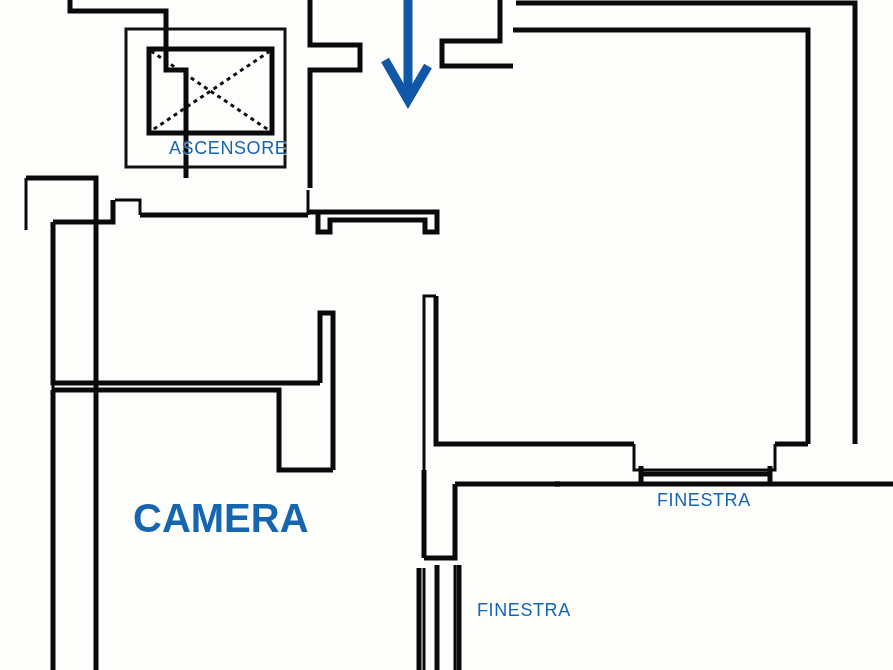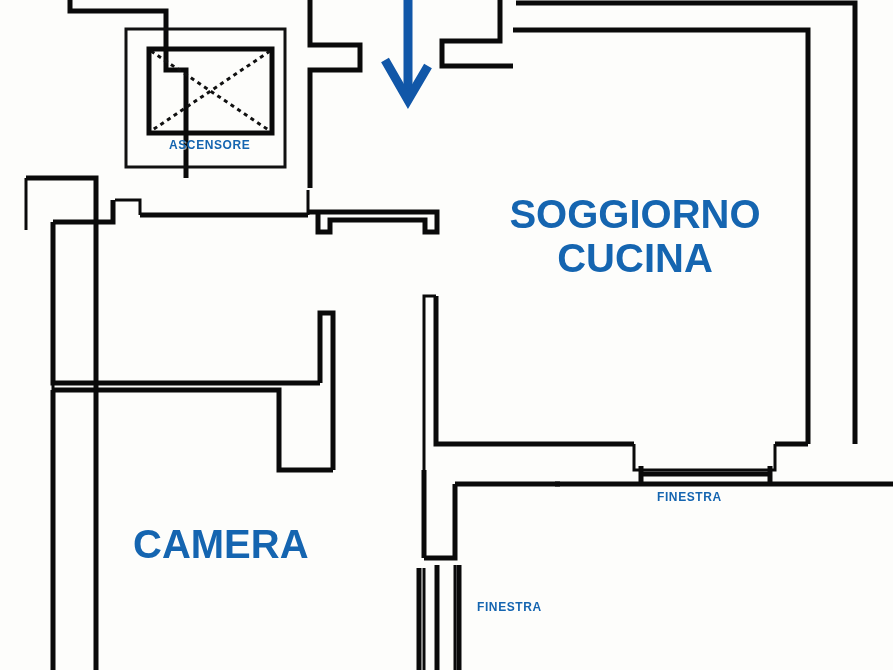--- a/index.html
+++ b/index.html
@@ -32,22 +32,22 @@
     white-space: nowrap;
     letter-spacing: 0px;
     text-shadow: 1px 1px 0 rgba(255,255,255,0.6);
     user-select: none;
   }
   .room-label.big {
     font-size: 40px;
     line-height: 44px;
   }
   .room-label.small {
-    font-size: 12px;
-    font-weight: bold;
+    font-size: 18px;
+    font-weight: normal;
     letter-spacing: 0.6px;
   }
   .wall-main { fill: none; stroke: #0a0a0a; stroke-width: 5; stroke-linejoin: miter; stroke-linecap: butt; }
   .wall-thin { fill: none; stroke: #0a0a0a; stroke-width: 3; stroke-linejoin: miter; stroke-linecap: butt; }
   .lift-box { fill: none; stroke: #111111; stroke-width: 3; }
   .lift-inner { fill: none; stroke: #0a0a0a; stroke-width: 5; }
   .lift-cross { fill: none; stroke: #111111; stroke-width: 3; stroke-dasharray: 4 4; }
   .arrow-shape { fill: none; stroke: #1157a8; stroke-width: 9; stroke-linecap: butt; stroke-linejoin: miter; }
 </style>
 </head>
@@ -121,27 +121,23 @@
       <path class="wall-thin" d="M 455 565 L 455 670"></path>
     </g>
 
     <g>
       <path class="arrow-shape" d="M 408 0 L 408 99"></path>
       <path class="arrow-shape" d="M 385 60 L 408 100 L 428 66"></path>
     </g>
 
   </svg>
 
-  <div class="room-label big" style="left:495px; top:192px; text-align:center; width:280px;">
-    <div>SOGGIORNO</div>
-    <div>CUCINA</div>
-  </div>
 
 
-  <div class="room-label big" style="left:133px; top:522px;">CAMERA</div>
+  <div class="room-label big" style="left:133px; top:496px;">CAMERA</div>
 
   <div class="room-label small" style="left:169px; top:138px;">ASCENSORE</div>
 
   <div class="room-label small" style="left:657px; top:490px;">FINESTRA</div>
 
   <div class="room-label small" style="left:477px; top:600px;">FINESTRA</div>
 
 </div>
 
 </body></html>

